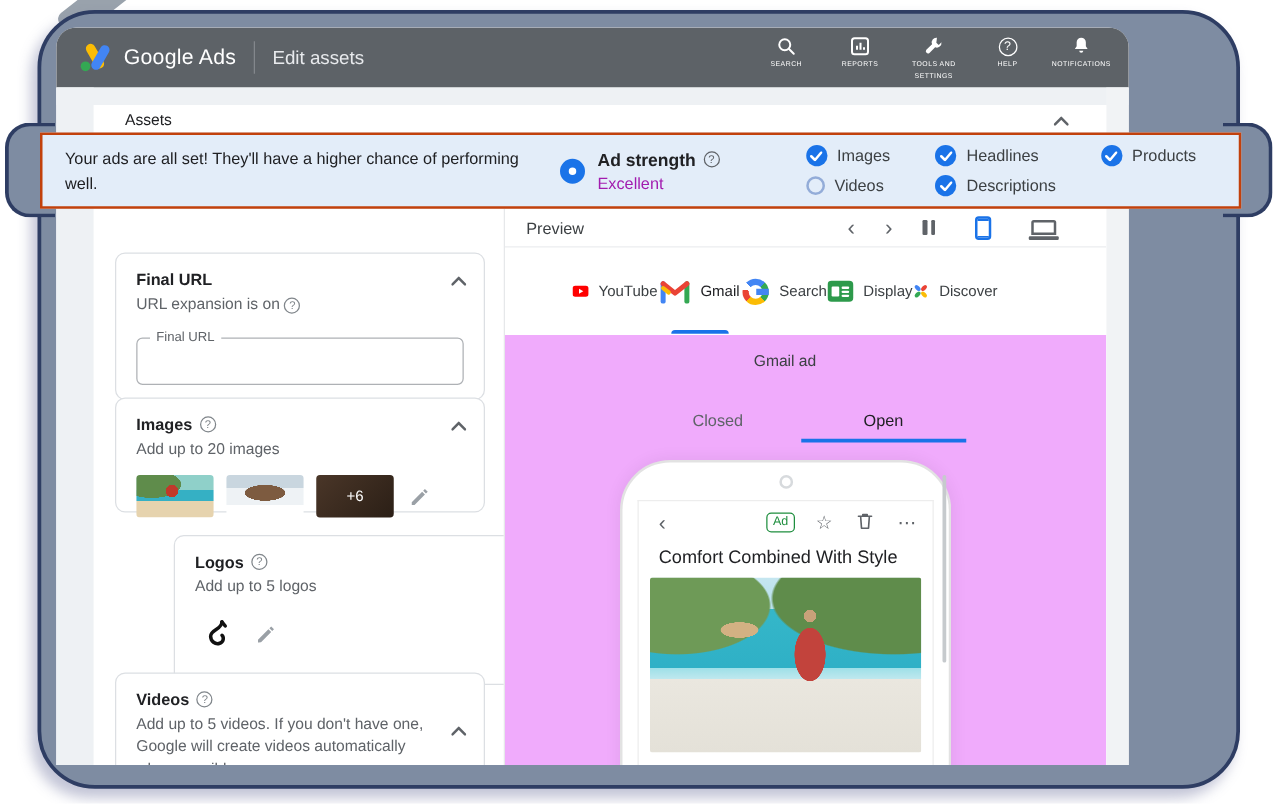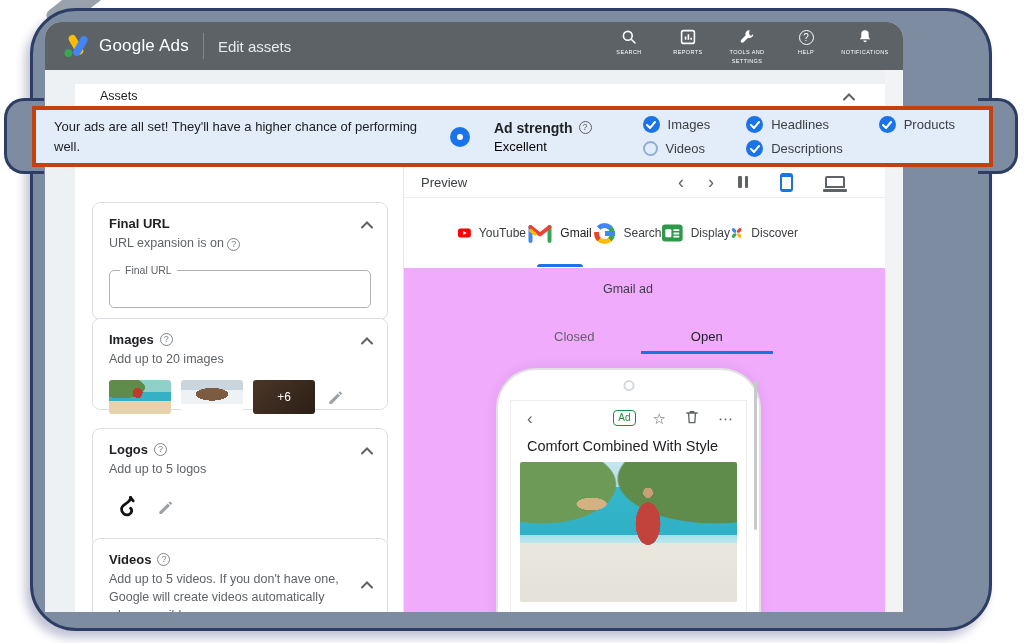--- a/index.html
+++ b/index.html
@@ -33,28 +33,28 @@
   .rail-left { position:absolute; left:0; top:48px; width:30px; height:542px; background:#eef1f4; }
   .rail-right { position:absolute; left:840px; top:48px; width:18px; height:542px; background:#f1f3f5; }
   .sheet { position:absolute; left:30px; top:62px; width:810px; height:528px; background:#fff; overflow:hidden; }
 
   .assets-bar { position:absolute; left:0; top:0; width:100%; height:24px; }
   .assets-bar .alabel { position:absolute; left:25px; top:5px; font-size:12.5px; color:#202124; }
   .chev-btn { background:none; border:none; cursor:pointer; padding:2px; }
   .assets-bar .chev-btn { position:absolute; right:28px; top:3px; }
 
   
-  .banner { position:absolute; left:32px; top:106px; width:961px; height:61px; background:#e3edf9; border:4px solid #c2410c; z-index:4; display:flex; align-items:center; }
+  .banner { position:absolute; left:32px; top:106px; width:961px; height:61px; background:#e3edf9; border:2px solid #c2410c; z-index:4; display:flex; align-items:center; }
   .banner-msg { width:372px; margin-left:18px; font-size:13px; color:#202124; line-height:1.5; }
-  .strength { display:flex; align-items:center; gap:24px; margin-left:24px; }
+  .strength { display:flex; align-items:center; gap:10px; margin-left:24px; }
   .ring { width:20px; height:20px; border:7px solid #1a73e8; border-radius:50%; background:#fff; }
   .strength-label-row { display:flex; align-items:center; gap:6px; }
   .strength-label { font-size:14px; font-weight:700; color:#202124; }
   .strength .qcirc { color:#5f6368; }
-  .strength-value { font-size:13px; color:#000000; margin-top:3px; }
+  .strength-value { font-size:13px; color:#a21caf; margin-top:3px; }
   .checks { margin-left:auto; margin-right:34px; display:grid; grid-template-rows:repeat(2,auto); grid-auto-flow:column; column-gap:36px; row-gap:7px; }
   .check { display:flex; align-items:center; gap:8px; font-size:13px; color:#3c4043; }
   .cdot { width:17px; height:17px; border-radius:50%; background:#1a73e8; display:flex; align-items:center; justify-content:center; flex:none; }
   .cdot.empty { background:transparent; border:2px solid #93acd8; width:15px; height:15px; }
 
   
   .card { position:absolute; left:17px; width:296px; background:#fff; border:1px solid #dcdfe3; border-radius:8px; padding:13px 16px; }
   .card .title-row { display:flex; align-items:center; gap:6px; }
   .card .ctitle { font-size:13px; font-weight:700; color:#202124; }
   .card .qcirc { color:#80868b; }
@@ -237,21 +237,21 @@
           <button class="thumb sandal"></button>
           <button class="thumb more">+6</button>
           <button class="icon-btn">
             <svg width="16" height="16" viewBox="0 0 20 20">
                 <path d="M3 17.2 13.4 6.8 l2.8 2.8 L5.8 20 3 20.7 z M14.4 5.8 l1.8-1.8 2.8 2.8 -1.8 1.8 z" fill="#9aa0a6"></path>
               </svg>
           </button>
         </div>
       </div>
 
-      <div class="card" style="top:344px; height:120px;">
+      <div class="card" style="top:344px; height:120px;margin-left:47px;">
         <div class="title-row">
           <span class="ctitle">Logos</span>
           <span class="qcirc">?</span>
         </div>
         <div class="sub">Add up to 5 logos</div>
         <button class="chev-btn">
           <svg width="12" height="8" viewBox="0 0 12 8">
               <polyline points="1,6.5 6,1.5 11,6.5" fill="none" stroke="#5f6368" stroke-width="2" stroke-linecap="round"></polyline>
             </svg>
         </button>

